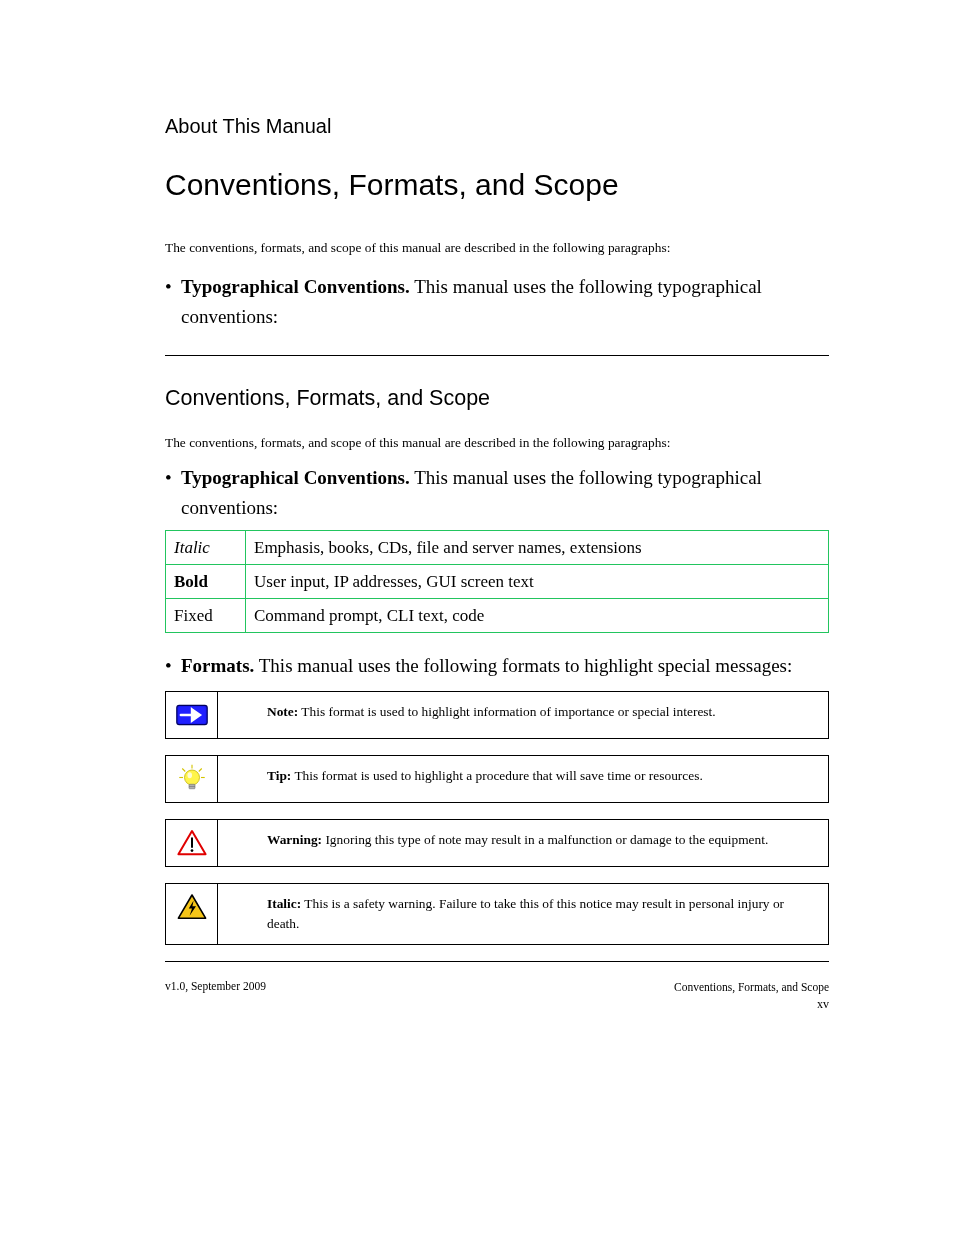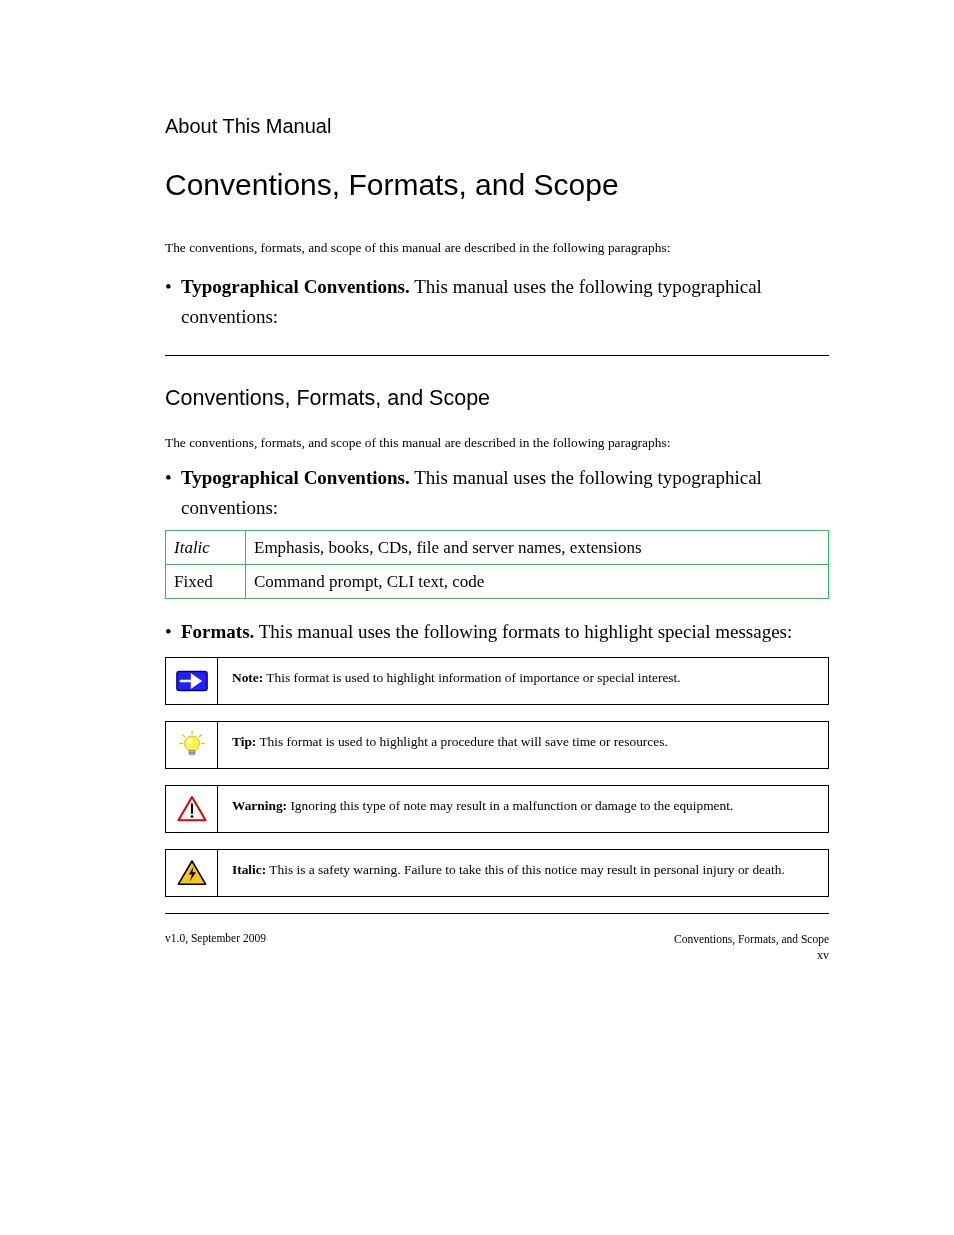--- a/index.html
+++ b/index.html
@@ -85,20 +85,21 @@
   }
   .italic { font-style: italic; }
   .bold { font-weight: bold; }
   .fixed { font-family: "Courier New", monospace; font-size: 12px; }
   .boxes { margin-top: 6px; }
   .hint-box {
     border: 1.5px solid #000000;
     width: 100%;
     display: flex;
     margin-bottom: 16px;
+    gap: 35px;
   }
   .hint-icon-cell {
     width: 52px;
     border-right: 1.5px solid #000000;
     display: flex;
     align-items: flex-start;
     justify-content: center;
     padding: 8px 0;
   }
   .hint-text-cell {
@@ -148,20 +149,24 @@
     <li>
       <span class="bold">Typographical Conventions.</span><span> This manual uses the following typographical conventions:</span>
     </li>
   </ul>
 
   <table class="typo">
     <tbody>
         <tr>
       <td class="col1 italic">Italic</td>
       <td>Emphasis, books, CDs, file and server names, extensions</td>
+    </tr>
+    <tr>
+      <td class="col1 bold">Bold</td>
+      <td>User input, IP addresses, GUI screen text</td>
     </tr>
     <tr>
       <td class="col1 fixed">Fixed</td>
       <td>Command prompt, CLI text, code</td>
     </tr>
   </tbody>
     </table>
 
   <ul class="bullet-list" style="margin-bottom:10px;">
     <li>

